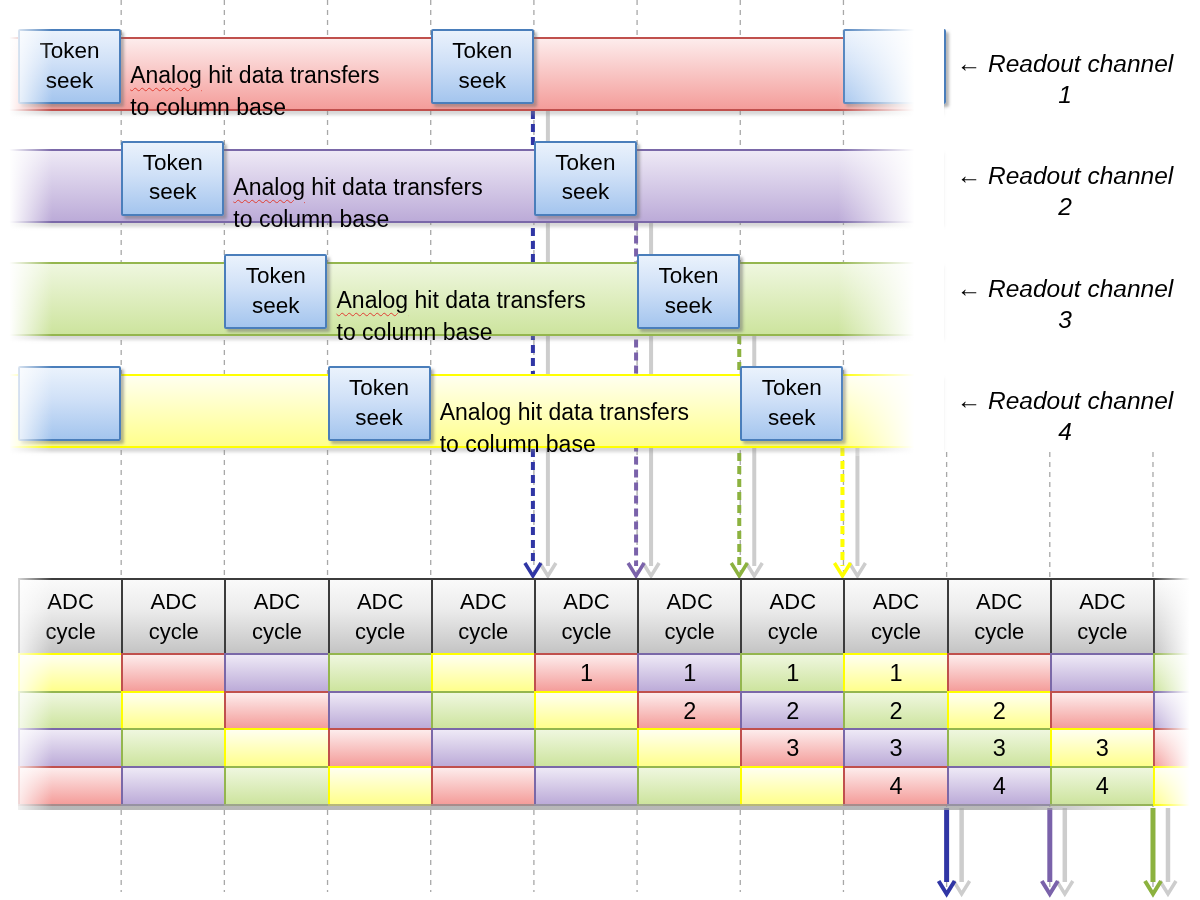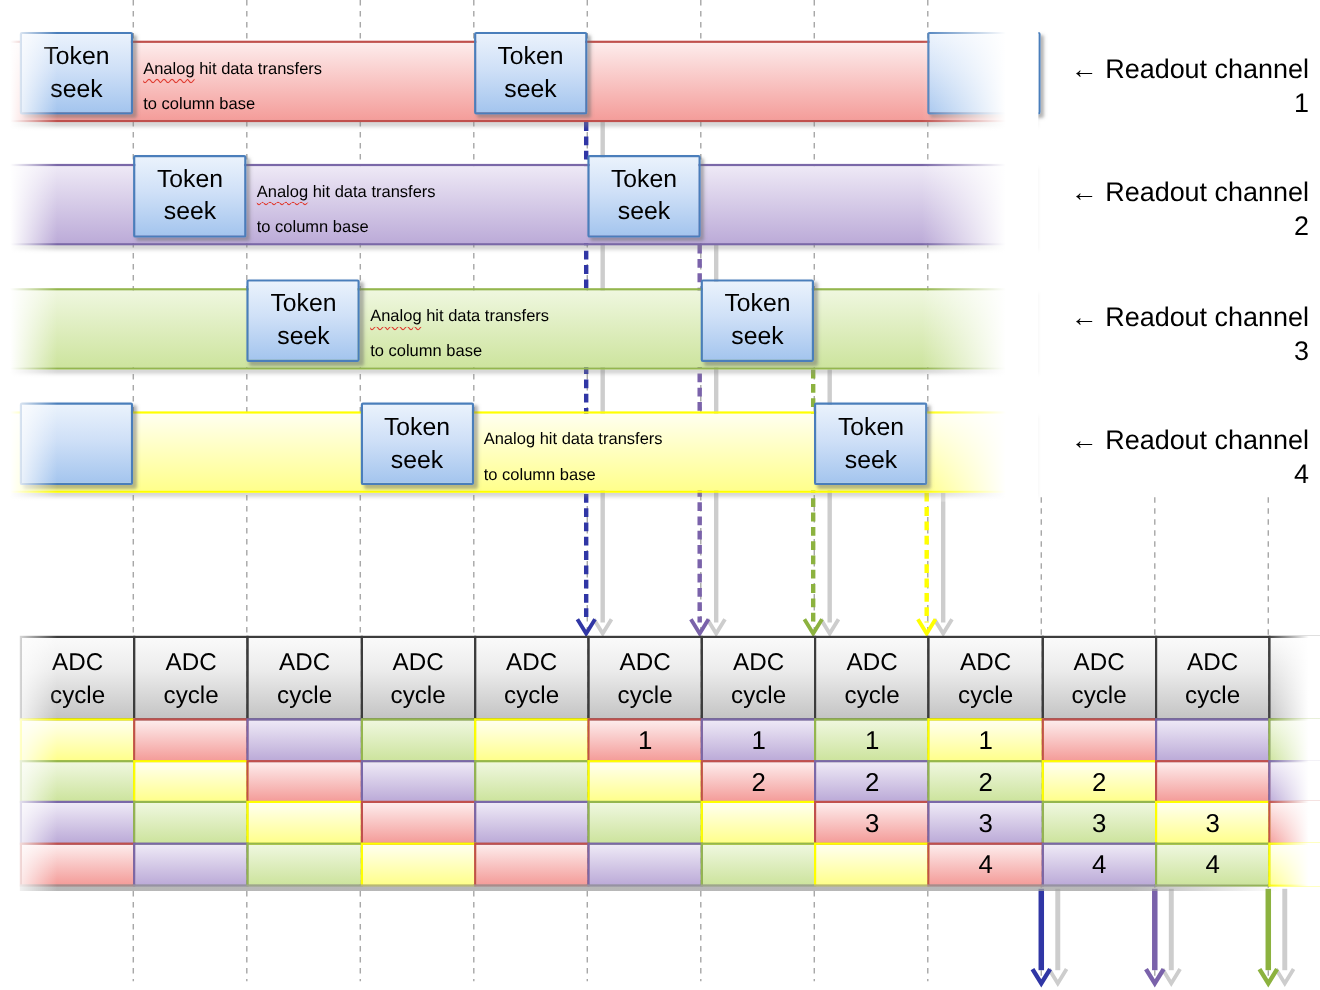--- a/index.html
+++ b/index.html
@@ -7,25 +7,25 @@
          font-family:"Liberation Sans",sans-serif;color:#000;}
   #layer-svg{position:absolute;left:0;top:0;z-index:1;}
   .band{position:absolute;left:0;width:940px;height:74px;z-index:2;box-sizing:border-box;
         border-top:2px solid;border-bottom:2px solid;box-shadow:3px 4px 3px rgba(140,140,140,.35);}
   .band-fade{position:absolute;top:-14px;bottom:-10px;left:838px;width:106px;z-index:6;
         background:linear-gradient(90deg,rgba(255,255,255,0) 0%,#fff 72%,#fff 100%);}
   .token-box{position:absolute;top:-10px;height:75px;width:103px;z-index:3;box-sizing:border-box;
         border:2px solid;border-radius:2px;text-align:center;
         box-shadow:3px 3px 3px rgba(110,110,110,.5);
         font-size:22.5px;line-height:29.5px;padding-top:5px;}
-  .band-text{position:absolute;top:8px;z-index:4;font-size:15px;line-height:32px;white-space:nowrap;}
+  .band-text{position:absolute;top:20px;z-index:4;font-size:23px;line-height:32px;white-space:nowrap;}
   .squiggle{text-decoration:underline;text-decoration-style:wavy;text-decoration-thickness:1px;
         text-underline-offset:4px;}
-  .readout-label{position:absolute;left:940px;width:250px;z-index:3;text-align:right;
-        font-size:24.5px;line-height:31px;}
+  .readout-label{position:absolute;left:940px;width:250px;z-index:3;text-align:center;
+        font-size:24.5px;line-height:31px;font-style:italic;}
   #adc-table{position:absolute;left:0;top:0;width:1200px;height:900px;z-index:2;}
   .hdr-cell{position:absolute;top:578px;height:77px;box-sizing:border-box;border:2px solid;
         text-align:center;font-size:22px;line-height:30px;padding-top:7px;}
   .adc-cell{position:absolute;height:39.7px;box-sizing:border-box;border:2px solid;
         text-align:center;font-size:23.5px;line-height:37px;overflow:visible;}
   .cell-fade{position:absolute;left:-2px;top:-2px;right:-2px;bottom:-2px;
         background:linear-gradient(90deg,rgba(255,255,255,0) 0%,#fff 78%,#fff 100%);}
   #table-shadow{position:absolute;left:18px;top:804px;width:1145px;height:6px;z-index:2;
         background:linear-gradient(90deg,#a0a0a0 0%,#a0a0a0 88%,rgba(160,160,160,0) 100%);opacity:.75;}
   #left-fade{position:absolute;left:0;top:0;width:52px;height:815px;z-index:10;

